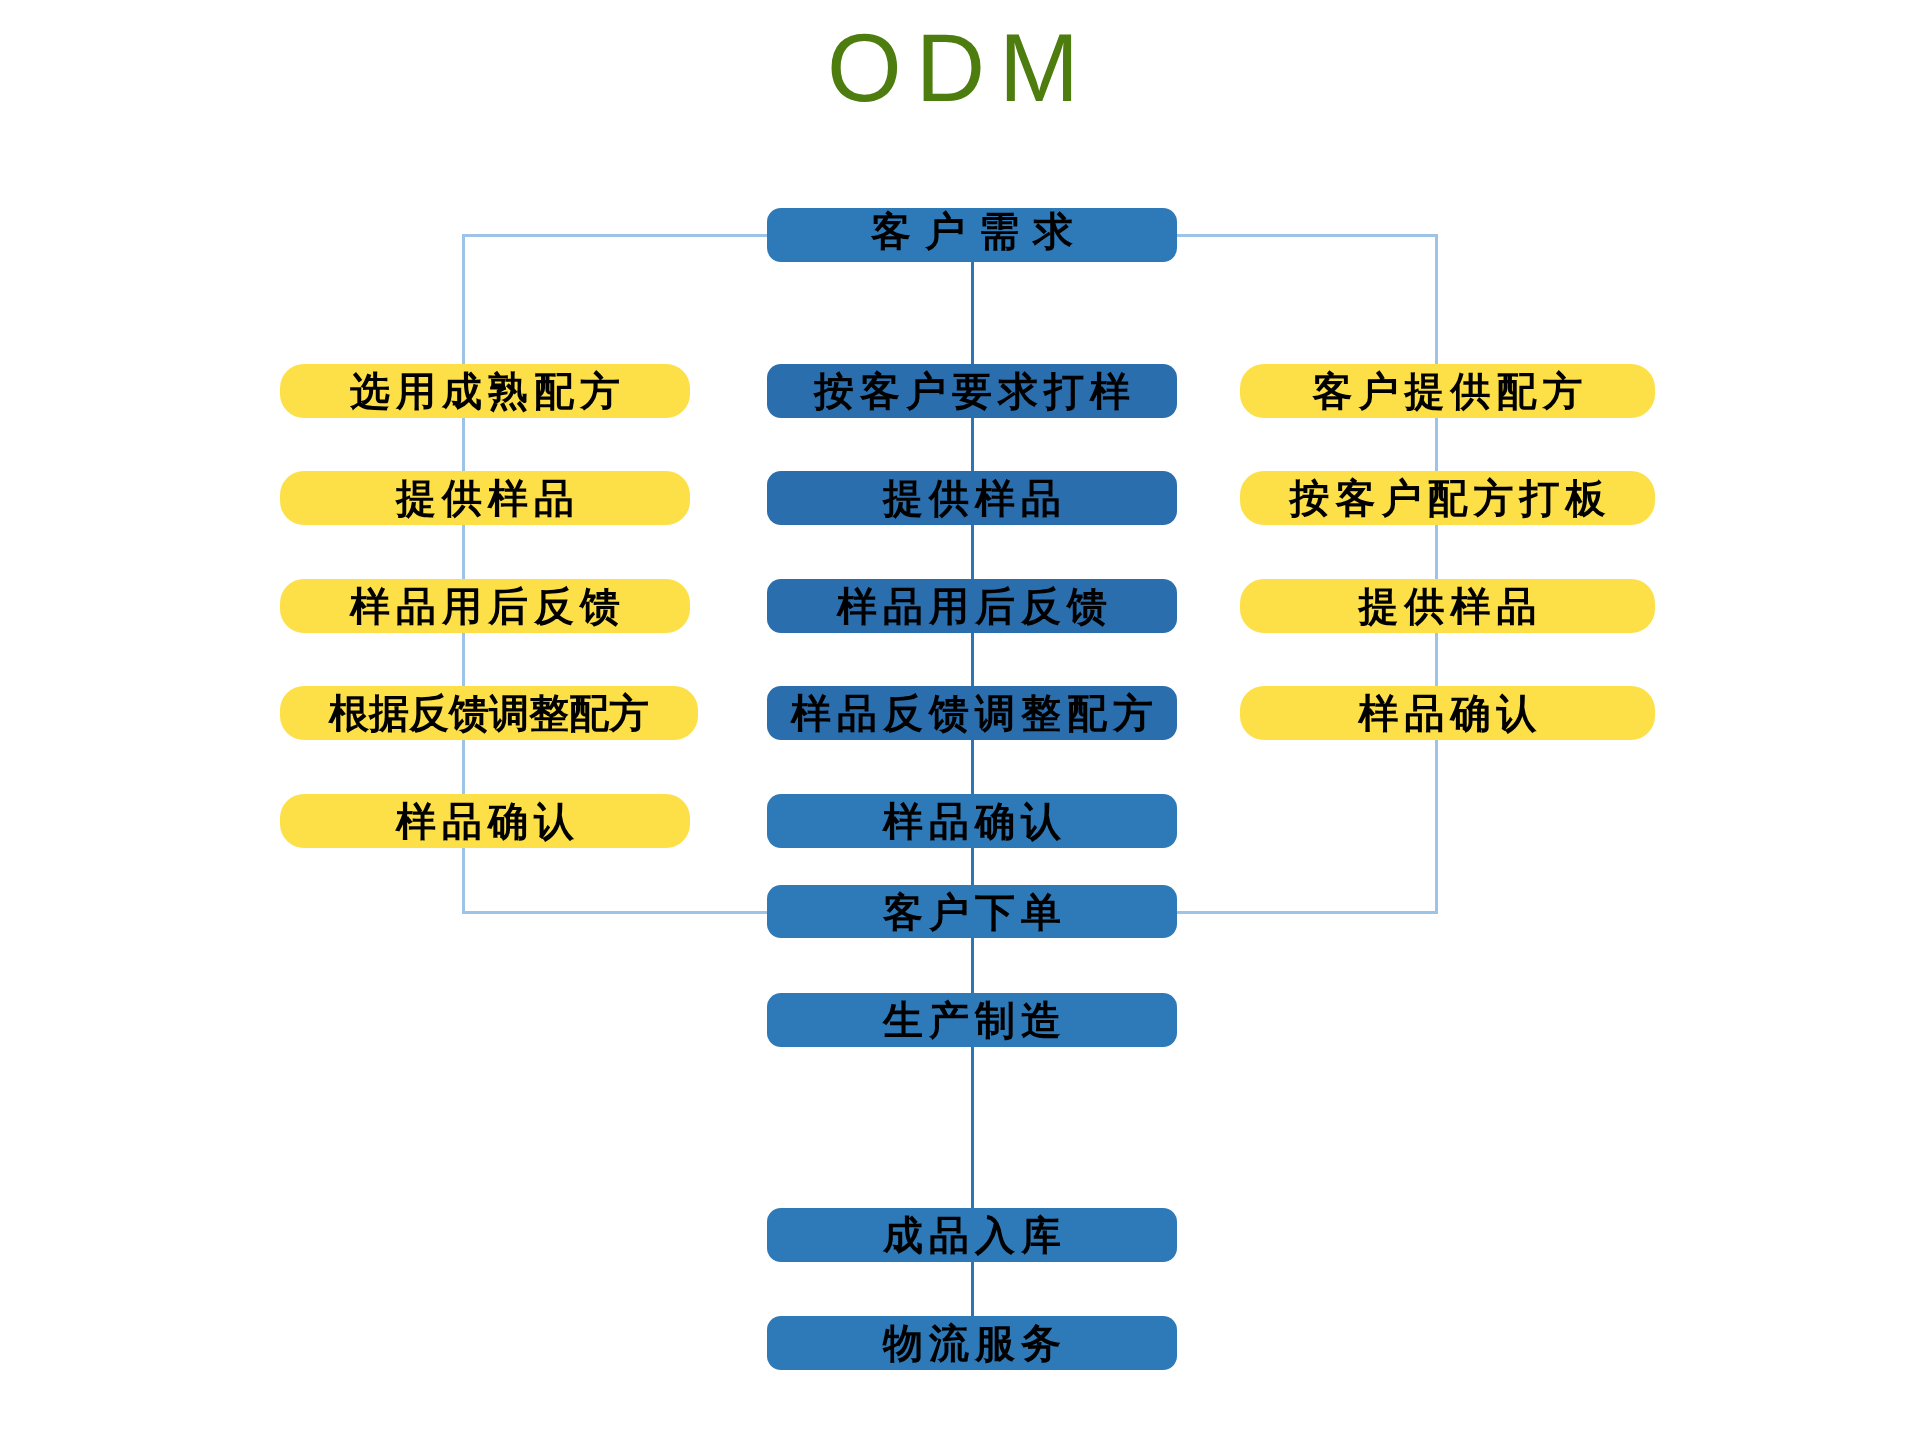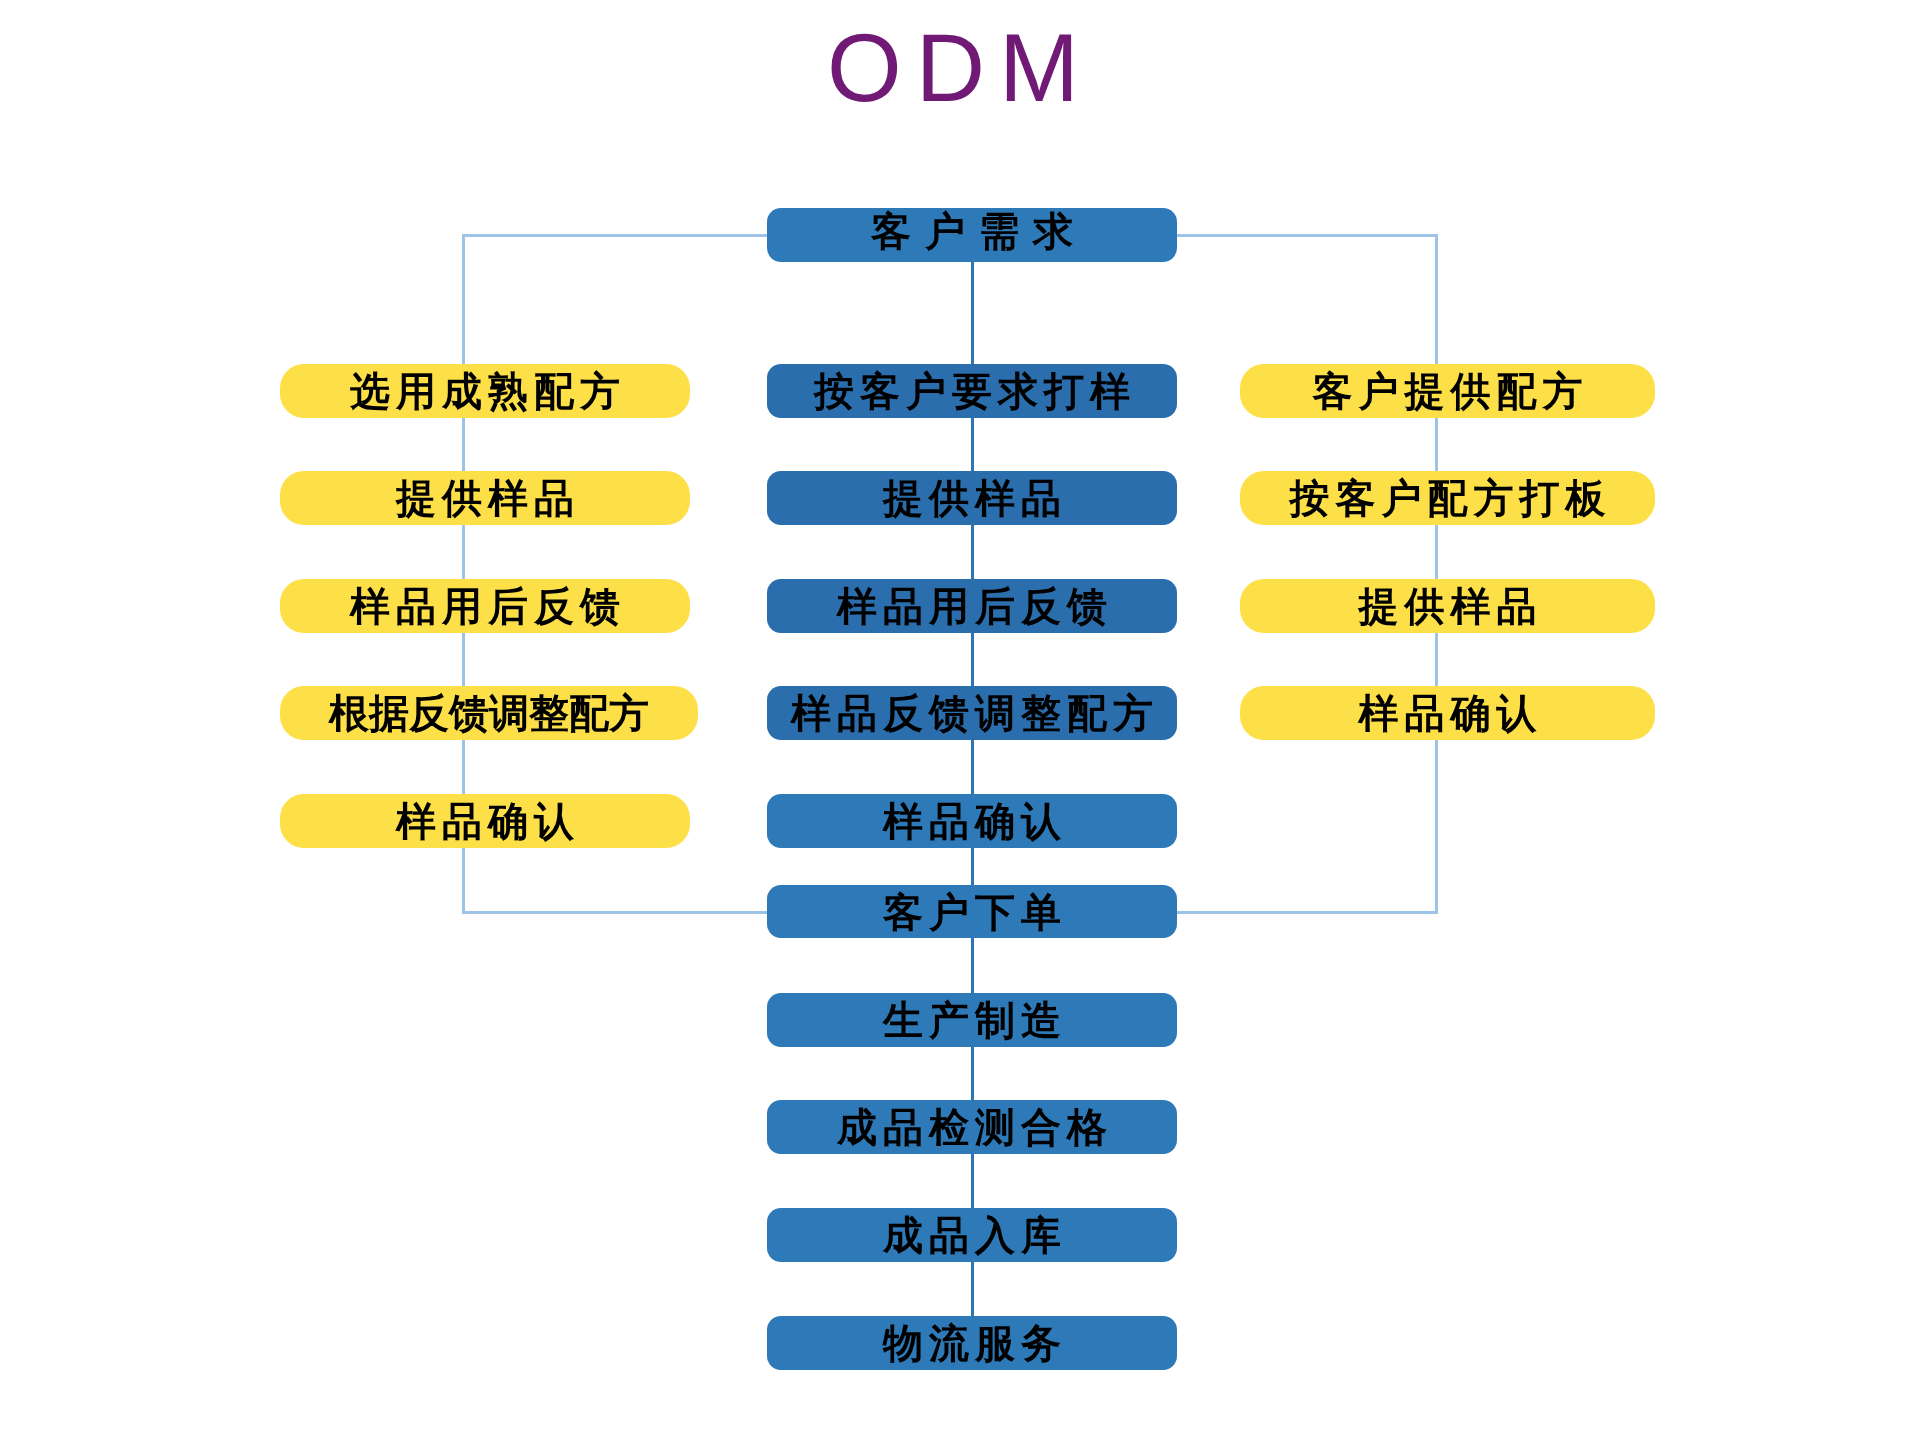--- a/index.html
+++ b/index.html
@@ -17,21 +17,21 @@
     overflow: hidden;
   }
   #title {
     position: absolute;
     left: 0; right: 0;
     top: 18px;
     text-align: center;
     font-size: 96px;
     font-weight: 400;
     letter-spacing: 14px;
-    color: #701a75;
+    color: #4d7c0f;
     line-height: 1.05;
     font-family: "Liberation Sans", "DejaVu Sans", sans-serif;
   }
   .wires { position: absolute; left: 0; top: 0; width: 1920px; height: 1453px; }
   .node {
     position: absolute;
     display: flex;
     align-items: center;
     justify-content: center;
     border-radius: 14px;
@@ -83,17 +83,16 @@
   <div class="node midblue sp2" style="left:767px; top:686px; width:410px; height:54px;">样品反馈调整配方</div>
   <div class="node blue sp2" style="left:767px; top:794px; width:410px; height:54px;">样品确认</div>
 
   <div class="node teal sp2" style="left:1240px; top:364px; width:415px; height:54px;">客户提供配方</div>
   <div class="node teal sp2" style="left:1240px; top:471px; width:415px; height:54px;">按客户配方打板</div>
   <div class="node teal sp2" style="left:1240px; top:579px; width:415px; height:54px;">提供样品</div>
   <div class="node teal sp2" style="left:1240px; top:686px; width:415px; height:54px;">样品确认</div>
 
   <div class="node blue sp2" style="left:767px; top:885px; width:410px; height:53px;">客户下单</div>
   <div class="node blue sp2" style="left:767px; top:993px; width:410px; height:54px;">生产制造</div>
-  <div class="node blue sp2" style="left:767px; top:1100px; width:410px; height:54px;">成品检测合格</div>
   <div class="node blue sp2" style="left:767px; top:1208px; width:410px; height:54px;">成品入库</div>
   <div class="node blue sp2" style="left:767px; top:1316px; width:410px; height:54px;">物流服务</div>
 
 </div>
 
 </body></html>

